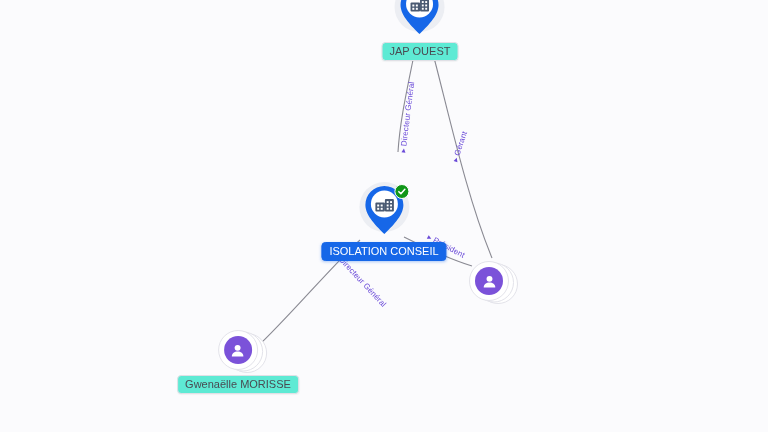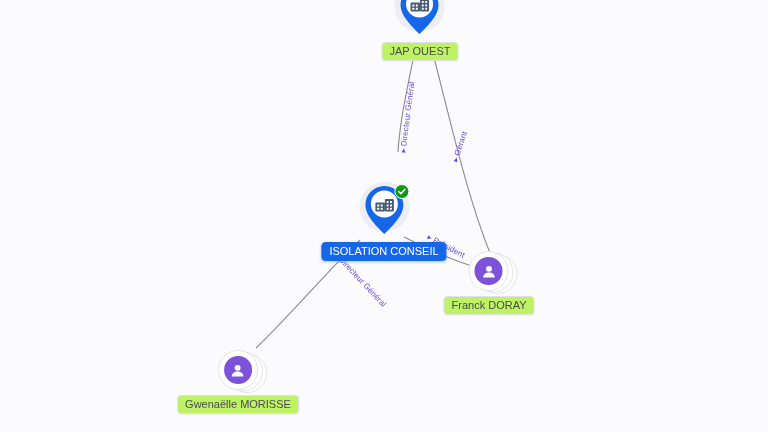--- a/index.html
+++ b/index.html
@@ -107,21 +107,21 @@
     display: flex;
     align-items: center;
     justify-content: center;
     margin-right: 0px;
   }
   .avatar-circle svg { display: block; }
 
   
   .node-label {
     margin-top: 1px;
-    background: #bef264;
+    background: #5eead4;
     border: 1px solid #e0e0e6;
     border-radius: 4px;
     padding: 2px 7px 3px 7px;
     font-size: 11px;
     line-height: 12px;
     color: #4a4a52;
     white-space: nowrap;
     box-shadow: 0 1px 1px rgba(0,0,0,0.04);
   }
   .node-label.selected {
@@ -229,24 +229,23 @@
       <div class="stack-card s2"></div>
       <div class="stack-card s1"></div>
       <div class="stack-card s0"></div>
       <div class="avatar-circle" style="background: rgb(123, 82, 217);">
         <svg width="17" height="17" viewBox="0 0 20 20">
           <circle cx="10" cy="6.9" r="3.5" fill="#ffffff"></circle>
           <path d="M3.2 17.2 C3.2 12.9 6.3 11.2 10 11.2 C13.7 11.2 16.8 12.9 16.8 17.2 Z" fill="#ffffff"></path>
         </svg>
       </div>
     </div>
-    <div class="node-label">Franck DORAY</div>
-  </div>
-
-  <div class="node" style="left: 238px; top: 380px;">
+  </div>
+
+  <div class="node" style="left: 238px; top: 360px;">
     <div class="avatar-wrap">
       <div class="stack-card s2"></div>
       <div class="stack-card s1"></div>
       <div class="stack-card s0"></div>
       <div class="avatar-circle" style="background: rgb(123, 82, 217);">
         <svg width="17" height="17" viewBox="0 0 20 20">
           <circle cx="10" cy="6.9" r="3.5" fill="#ffffff"></circle>
           <path d="M3.2 17.2 C3.2 12.9 6.3 11.2 10 11.2 C13.7 11.2 16.8 12.9 16.8 17.2 Z" fill="#ffffff"></path>
         </svg>
       </div>

